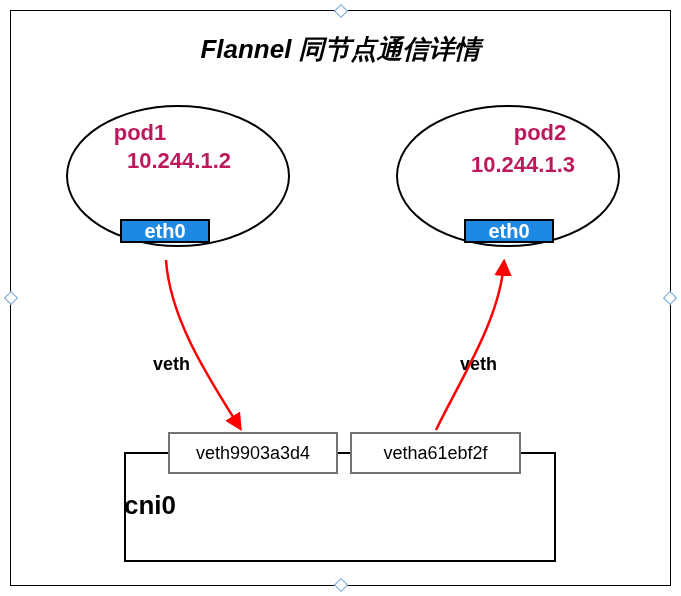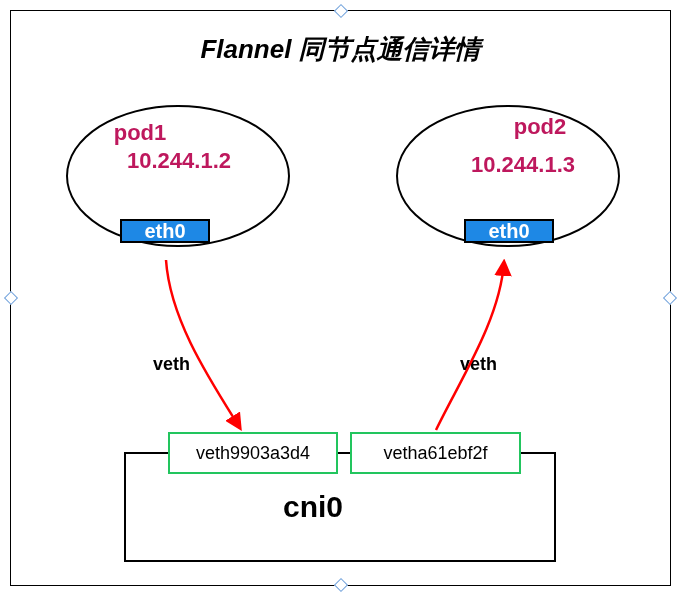--- a/index.html
+++ b/index.html
@@ -57,21 +57,21 @@
   .pod-text {
     position: absolute;
     font-size: 22px;
     font-weight: 700;
     color: #be185d;
     text-align: center;
     line-height: 1.4;
   }
   .pod1-name { left: 100px; top: 118px; width: 80px; }
   .pod1-ip   { left: 104px; top: 146px; width: 150px; }
-  .pod2-name { left: 500px; top: 112px; width: 80px; }
+  .pod2-name { left: 500px; top: 118px; width: 80px; }
   .pod2-ip   { left: 448px; top: 150px; width: 150px; }
 
   .eth-box {
     position: absolute;
     background: #1e88e5;
     border: 2px solid #000;
     color: #fff;
     font-size: 20px;
     font-weight: 700;
     display: flex;
@@ -100,30 +100,30 @@
     width: 432px;
     height: 110px;
     border: 2px solid #000;
     box-sizing: border-box;
   }
   .bridge-label {
     position: absolute;
     left: 124px;
     top: 490px;
     width: 378px;
-    text-align: center;
-    font-size: 30px;
+    text-align: left;
+    font-size: 26px;
     font-weight: 700;
     color: #000;
   }
 
   .veth-port {
     position: absolute;
     background: #fff;
-    border: 2px solid #22c55e;
+    border: 2px solid #737373;
     font-size: 18px;
     font-weight: 500;
     color: #000;
     display: flex;
     align-items: center;
     justify-content: center;
     box-sizing: border-box;
     height: 42px;
     padding: 0 10px;
   }

